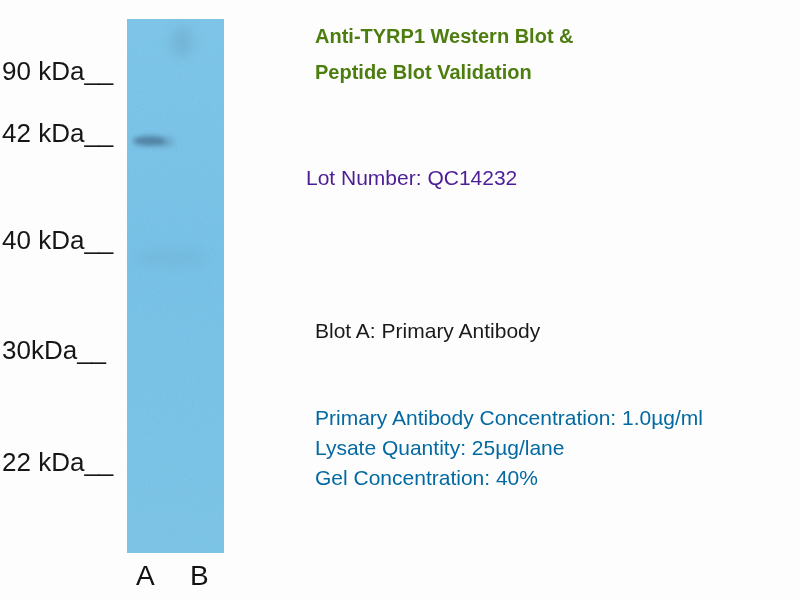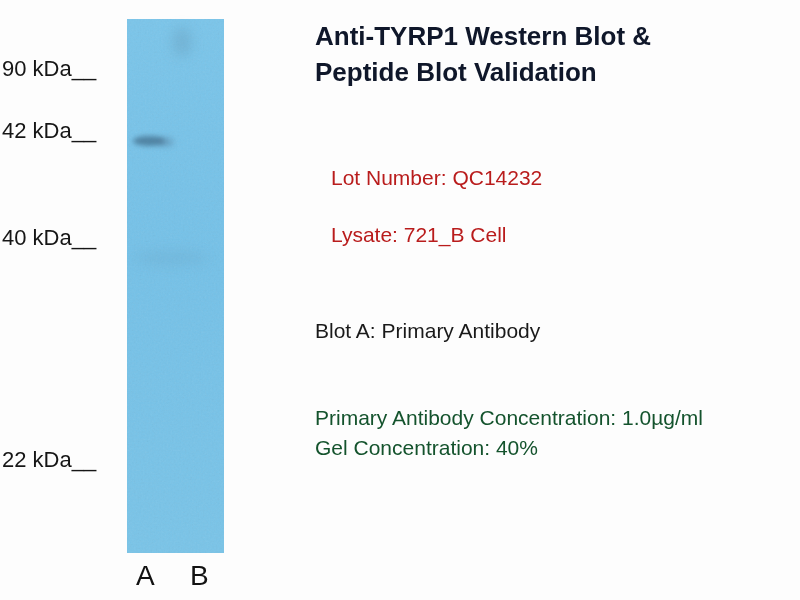--- a/index.html
+++ b/index.html
@@ -9,21 +9,21 @@
     height: 600px;
     background: #fdfdfd;
     font-family: "Liberation Sans", sans-serif;
     overflow: hidden;
   }
 
   
   .marker {
     position: absolute;
     left: 2px;
-    font-size: 22px;
+    font-size: 26px;
     line-height: 1;
     color: #161616;
     white-space: nowrap;
     letter-spacing: 0px;
   }
   .marker.m0 { top: 58px; }
   .marker.m1 { top: 120px; }
   .marker.m2 { top: 227px; }
   .marker.m3 { top: 337px; }
   .marker.m4 { top: 449px; }
@@ -94,63 +94,64 @@
     color: #121212;
   }
   .lane-label.lane-a { left: 136px; }
   .lane-label.lane-b { left: 190px; }
 
   
   .title {
     position: absolute;
     left: 315px;
     top: 18px;
-    font-size: 26px;
+    font-size: 20px;
     font-weight: bold;
     line-height: 36px;
-    color: #0f172a;
+    color: #4d7c0f;
     white-space: nowrap;
   }
   .info-line {
     position: absolute;
-    left: 331px;
+    left: 306px;
     font-size: 21px;
     line-height: 1;
-    color: #b91c1c;
+    color: #4c1d95;
     white-space: nowrap;
   }
   .info-line.lot    { top: 167px; }
   .info-line.lysate { top: 224px; }
   .lanes-block {
     position: absolute;
     left: 315px;
     top: 316px;
     font-size: 21px;
     line-height: 29px;
     color: #1a1a1a;
     white-space: nowrap;
   }
   .conc-block {
     position: absolute;
     left: 315px;
     top: 403px;
     font-size: 21px;
     line-height: 30px;
-    color: #14532d;
+    color: #0369a1;
     white-space: nowrap;
   }
 </style>
 </head>
 <body>
 
 <div class="figure">
 
   <div class="marker m0">90 kDa__</div>
   <div class="marker m1">42 kDa__</div>
   <div class="marker m2">40 kDa__</div>
+  <div class="marker m3">30kDa__</div>
   <div class="marker m4">22 kDa__</div>
 
   <div class="gel">
     <svg class="gel-noise" width="97" height="534" xmlns="http://www.w3.org/2000/svg">
       <filter id="gn">
         <feTurbulence type="fractalNoise" baseFrequency="0.55" numOctaves="3" seed="7"></feTurbulence>
         <feColorMatrix type="saturate" values="0"></feColorMatrix>
       </filter>
       <rect width="100%" height="100%" filter="url(#gn)"></rect>
     </svg>
@@ -162,24 +163,24 @@
 
   <div class="lane-label lane-a">A</div>
   <div class="lane-label lane-b">B</div>
 
   <div class="title">
     <div>Anti-TYRP1 Western Blot &amp;</div>
     <div>Peptide Blot Validation</div>
   </div>
 
   <div class="info-line lot">Lot Number: QC14232</div>
-  <div class="info-line lysate">Lysate: 721_B Cell</div>
 
   <div class="lanes-block">
     <div>Blot A: Primary Antibody</div>
   </div>
 
   <div class="conc-block">
     <div>Primary Antibody Concentration: 1.0µg/ml</div>
+    <div>Lysate Quantity: 25µg/lane</div>
     <div>Gel Concentration: 40%</div>
   </div>
 
 </div>
 
 </body></html>

